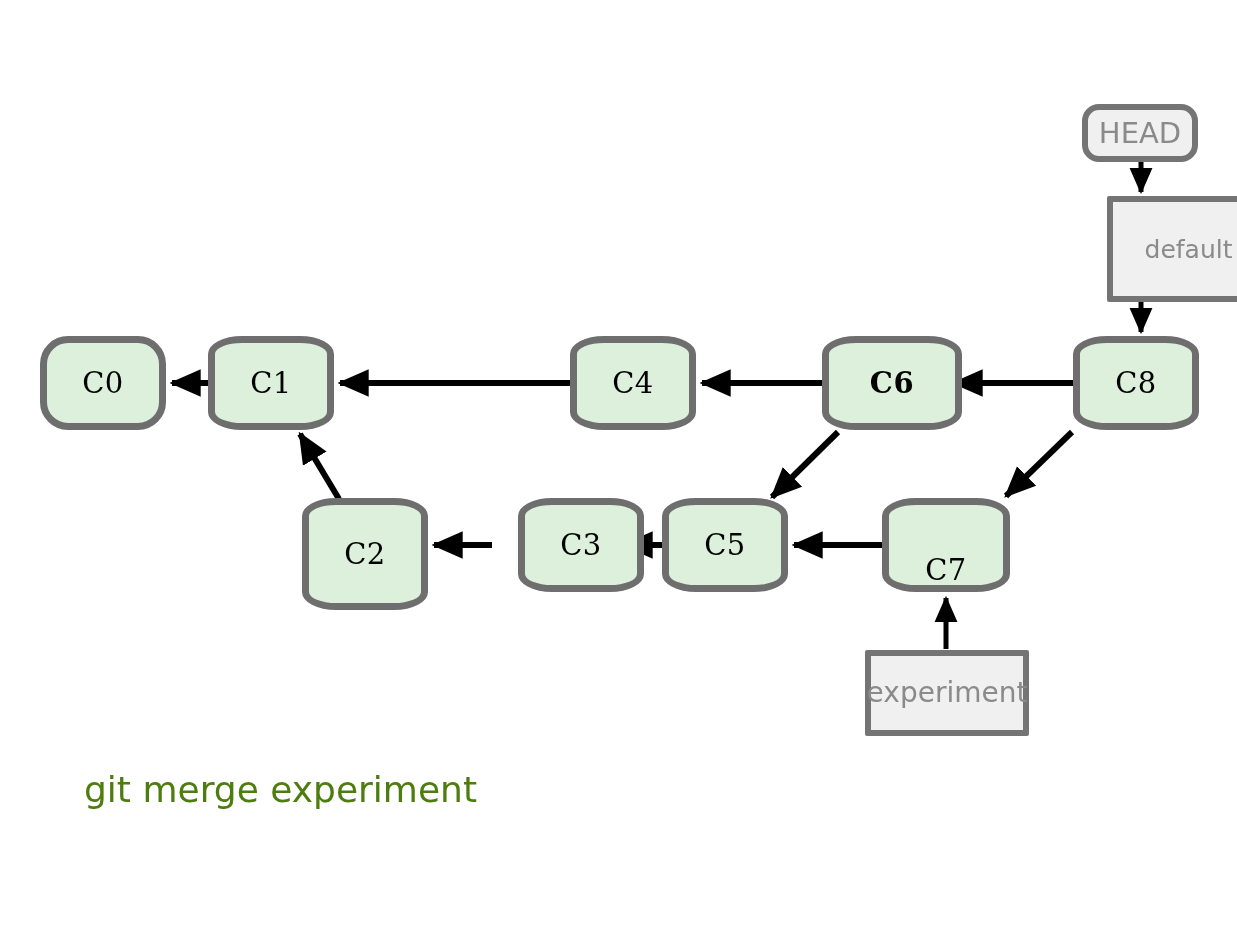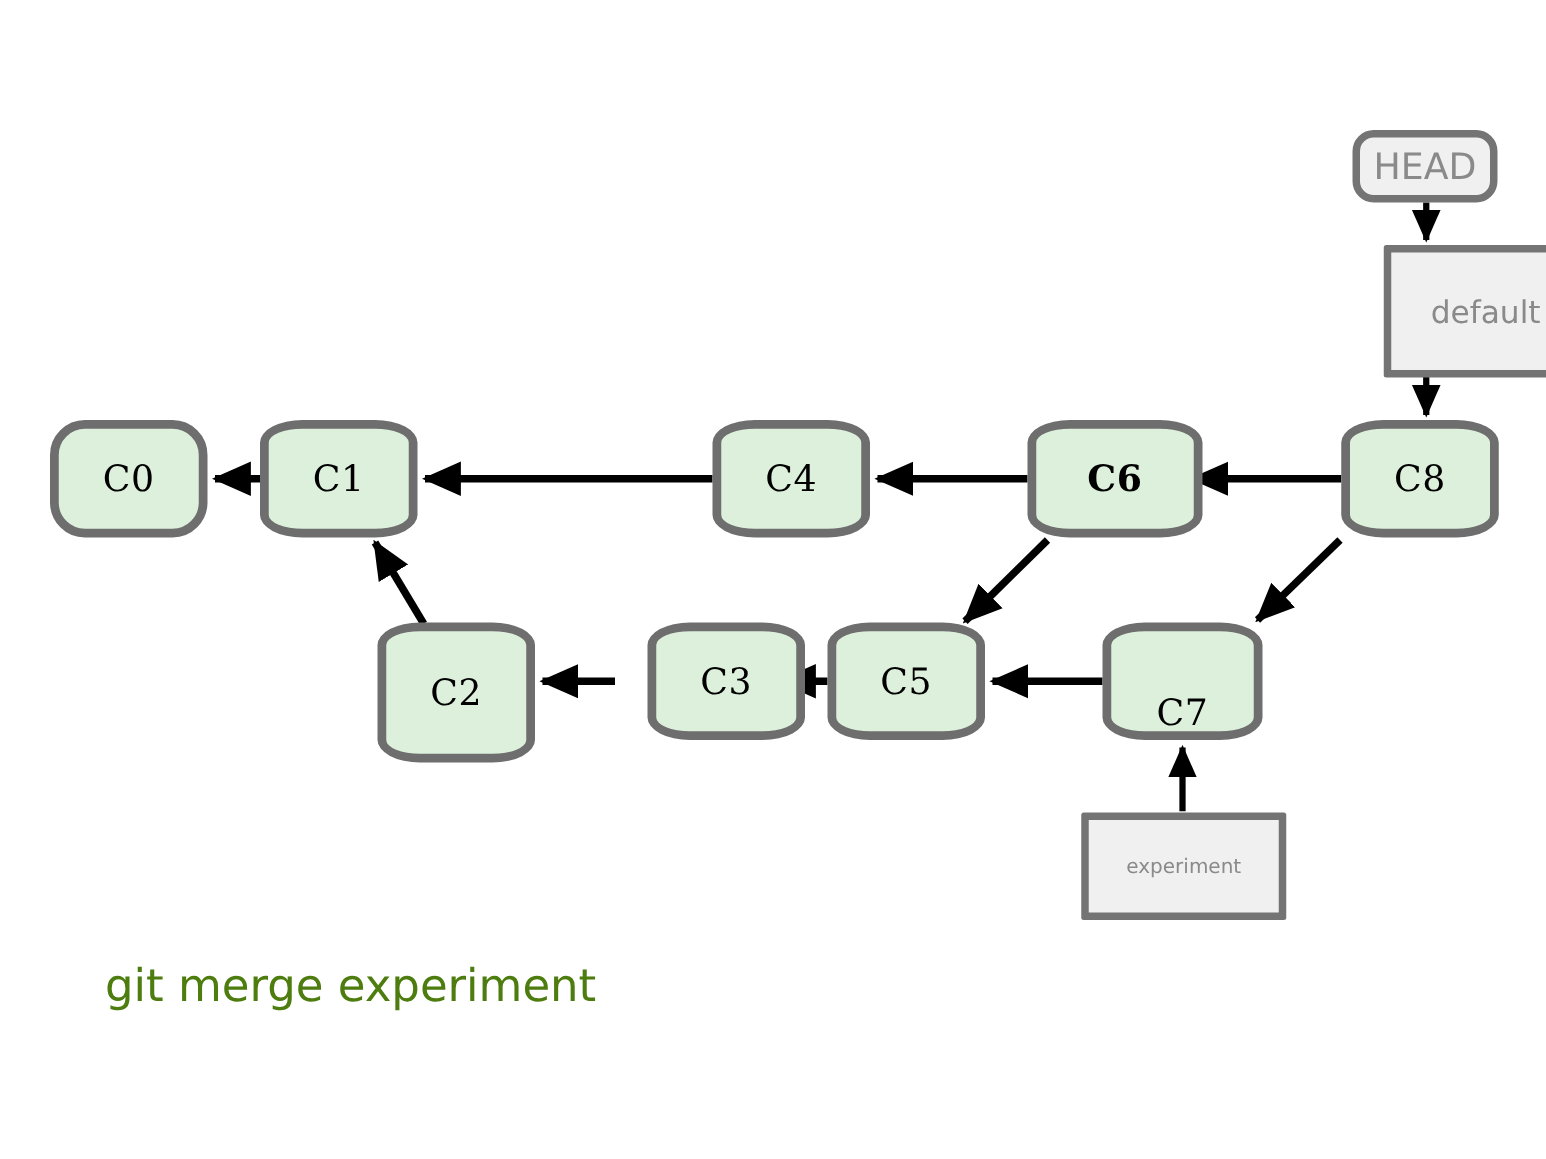--- a/index.html
+++ b/index.html
@@ -61,21 +61,21 @@
   }
   .reflabel.head .rlabel {
     font-size: 29px;
     font-family: "DejaVu Sans", sans-serif;
   }
   .reflabel.branch .rlabel {
     font-size: 25px;
     font-family: "DejaVu Sans", sans-serif;
   }
   .reflabel.branch-small .rlabel {
-    font-size: 16px;
+    font-size: 28px;
     font-family: "DejaVu Sans", sans-serif;
   }
   
   #caption {
     position: absolute;
     left: 84px;
     top: 769px;
     font-family: "DejaVu Sans", sans-serif;
     font-size: 36px;
     color: #4d7c0f;

